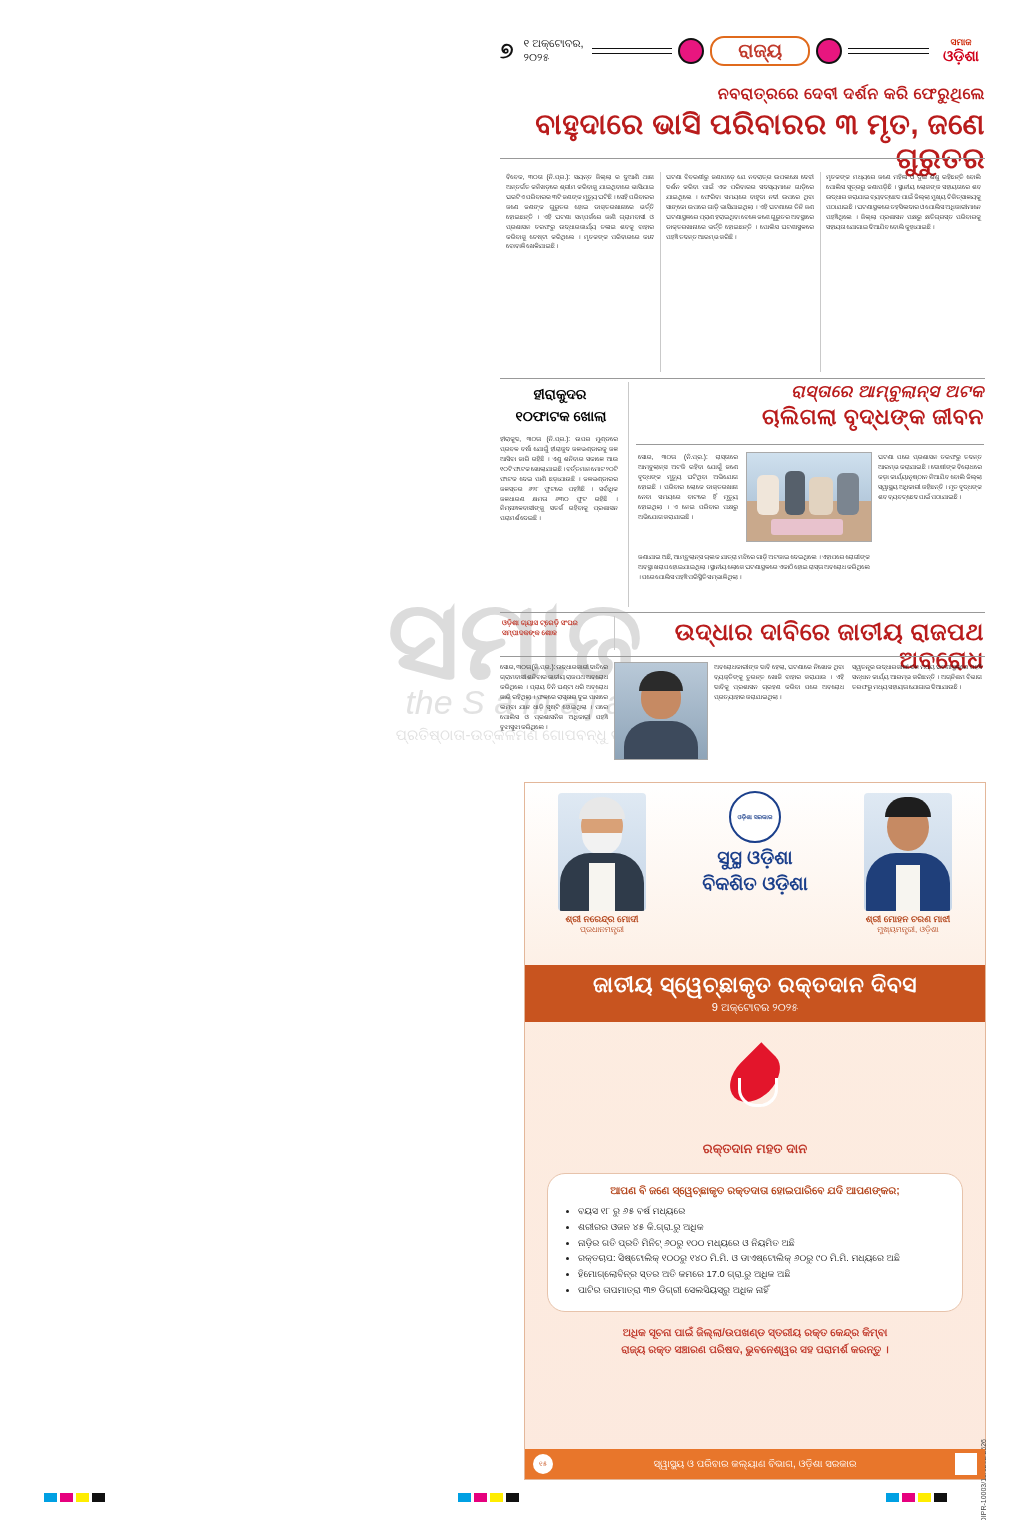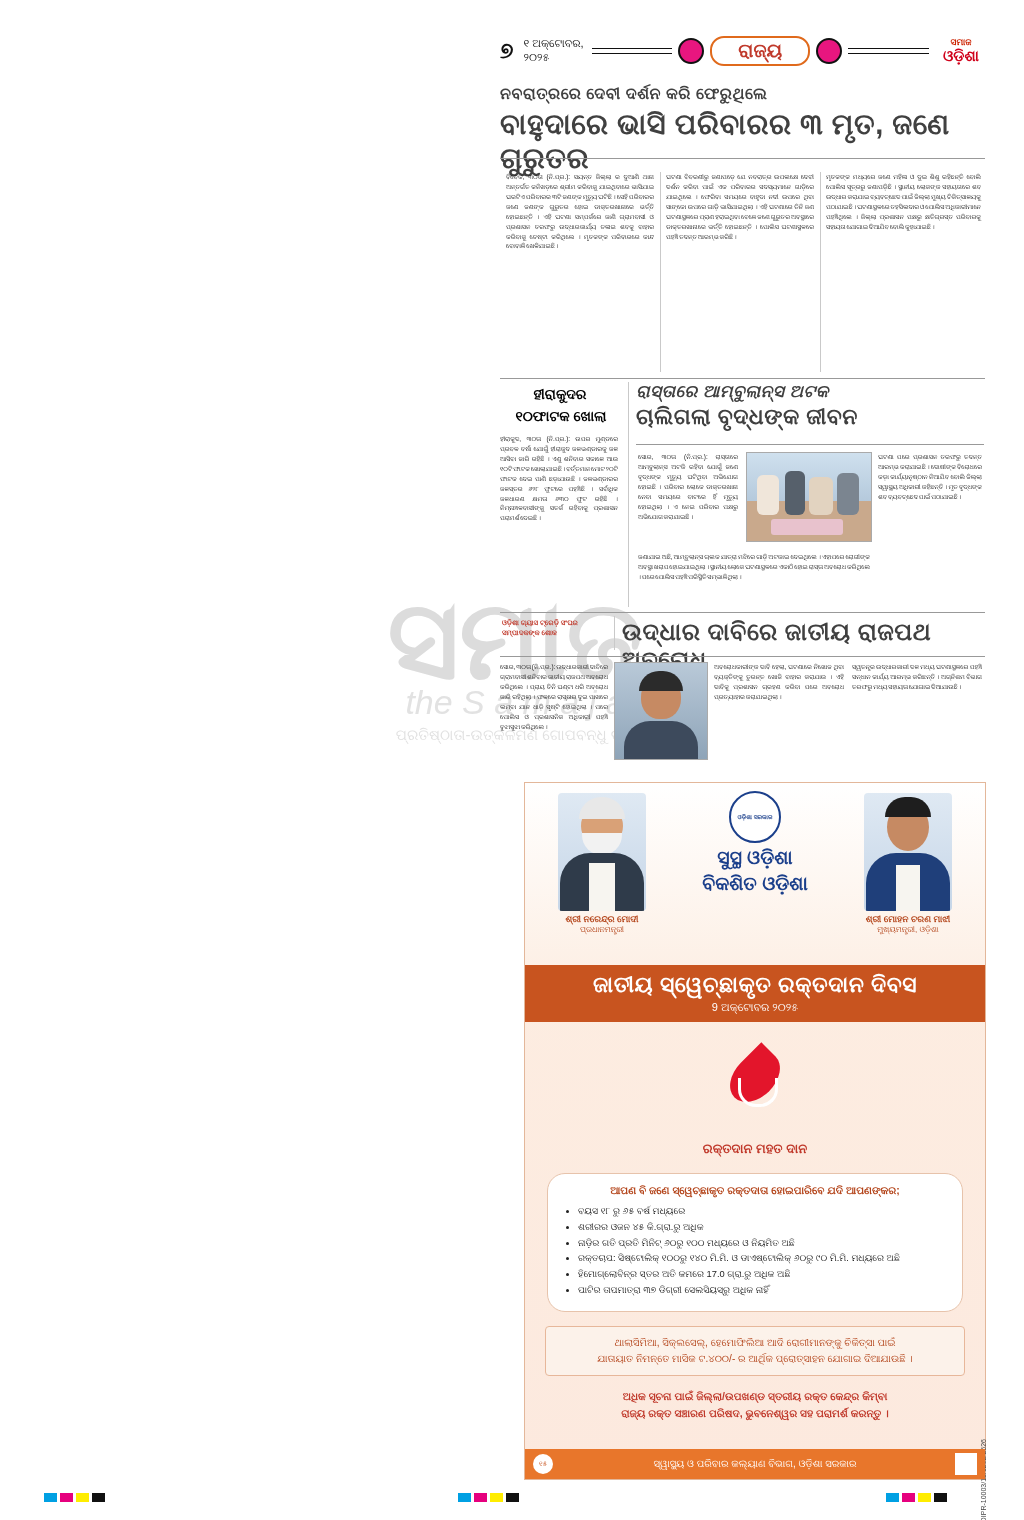--- a/index.html
+++ b/index.html
@@ -31,21 +31,21 @@
   .section-pill{
     border:2px solid #e06a1c;border-radius:14px;padding:2px 26px;
     color:#c0392b;font-size:19px;font-weight:bold;background:#fff;
   }
   .logo-box{
     margin-left:8px;width:48px;text-align:center;color:#cc2200;
     font-size:9px;line-height:1.1;font-weight:bold;
   }
   .logo-box .lg{font-size:15px;color:#d0021b;}
   .headline{
-    position:absolute;text-align:left;color:#404040;font-weight:bold;
+    position:absolute;text-align:right;color:#b91c1c;font-weight:bold;
     letter-spacing:.5px;
   }
   .hl1{left:500px;top:85px;width:485px;font-size:16px;}
   .hl2{left:500px;top:108px;width:485px;font-size:29px;}
   .rule-under{
     position:absolute;left:500px;width:485px;border-top:1px solid #999;
   }
   
   .col{
     position:absolute;font-size:6.4px;line-height:1.55;text-align:justify;
@@ -287,24 +287,20 @@
       <ul>
         <li>ବୟସ ୧୮ ରୁ ୬୫ ବର୍ଷ ମଧ୍ୟରେ</li>
         <li>ଶରୀରର ଓଜନ ୪୫ କି.ଗ୍ରା.ରୁ ଅଧିକ</li>
         <li>ନାଡ଼ିର ଗତି ପ୍ରତି ମିନିଟ୍ ୬୦ରୁ ୧୦୦ ମଧ୍ୟରେ ଓ ନିୟମିତ ଅଛି</li>
         <li>ରକ୍ତଚାପ: ସିଷ୍ଟୋଲିକ୍ ୧୦୦ରୁ ୧୪୦ ମି.ମି. ଓ ଡାଏଷ୍ଟୋଲିକ୍ ୬୦ରୁ ୯୦ ମି.ମି. ମଧ୍ୟରେ ଅଛି</li>
         <li>ହିମୋଗ୍ଲୋବିନ୍‌ର ସ୍ତର ଅତି କମରେ 17.0 ଗ୍ରା.ରୁ ଅଧିକ ଅଛି</li>
         <li>ପାଟିର ତାପମାତ୍ରା ୩୭ ଡିଗ୍ରୀ ସେଲସିୟସ୍‌ରୁ ଅଧିକ ନାହିଁ</li>
       </ul>
     </div>
 
-    <div class="scheme">
-      <div>ଥାଲାସିମିଆ, ସିକ୍‌ଲସେଲ୍, ହେମୋଫିଲିଆ ଆଦି ରୋଗୀମାନଙ୍କୁ ଚିକିତ୍ସା ପାଇଁ</div>
-      <div>ଯାତାୟାତ ନିମନ୍ତେ ମାସିକ ଟ.୪୦୦/- ର ଆର୍ଥିକ ପ୍ରୋତ୍ସାହନ ଯୋଗାଇ ଦିଆଯାଉଛି ।</div>
-    </div>
 
     <div class="advice">
       <div>ଅଧିକ ସୂଚନା ପାଇଁ ଜିଲ୍ଲା/ଉପଖଣ୍ଡ ସ୍ତରୀୟ ରକ୍ତ କେନ୍ଦ୍ର କିମ୍ବା</div>
       <div>ରାଜ୍ୟ ରକ୍ତ ସଞ୍ଚାରଣ ପରିଷଦ, ଭୁବନେଶ୍ୱର ସହ ପରାମର୍ଶ କରନ୍ତୁ ।</div>
     </div>
 
     <div class="vert-code">DSPL-286  OIPR-10003/13/0292/2526</div>
 
     <div class="ad-foot">
       <div class="lbadge">୧୫</div>

